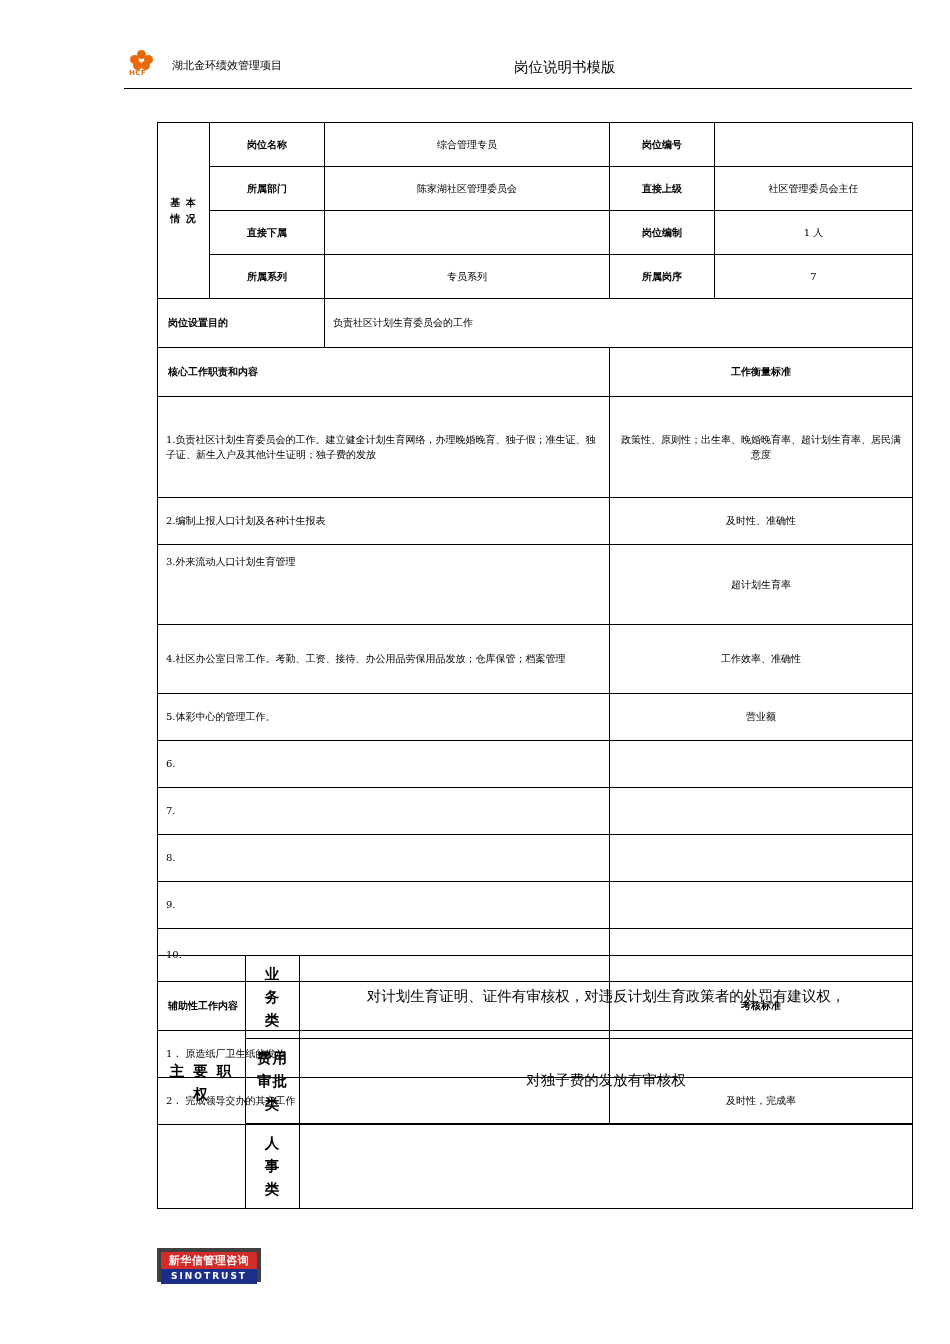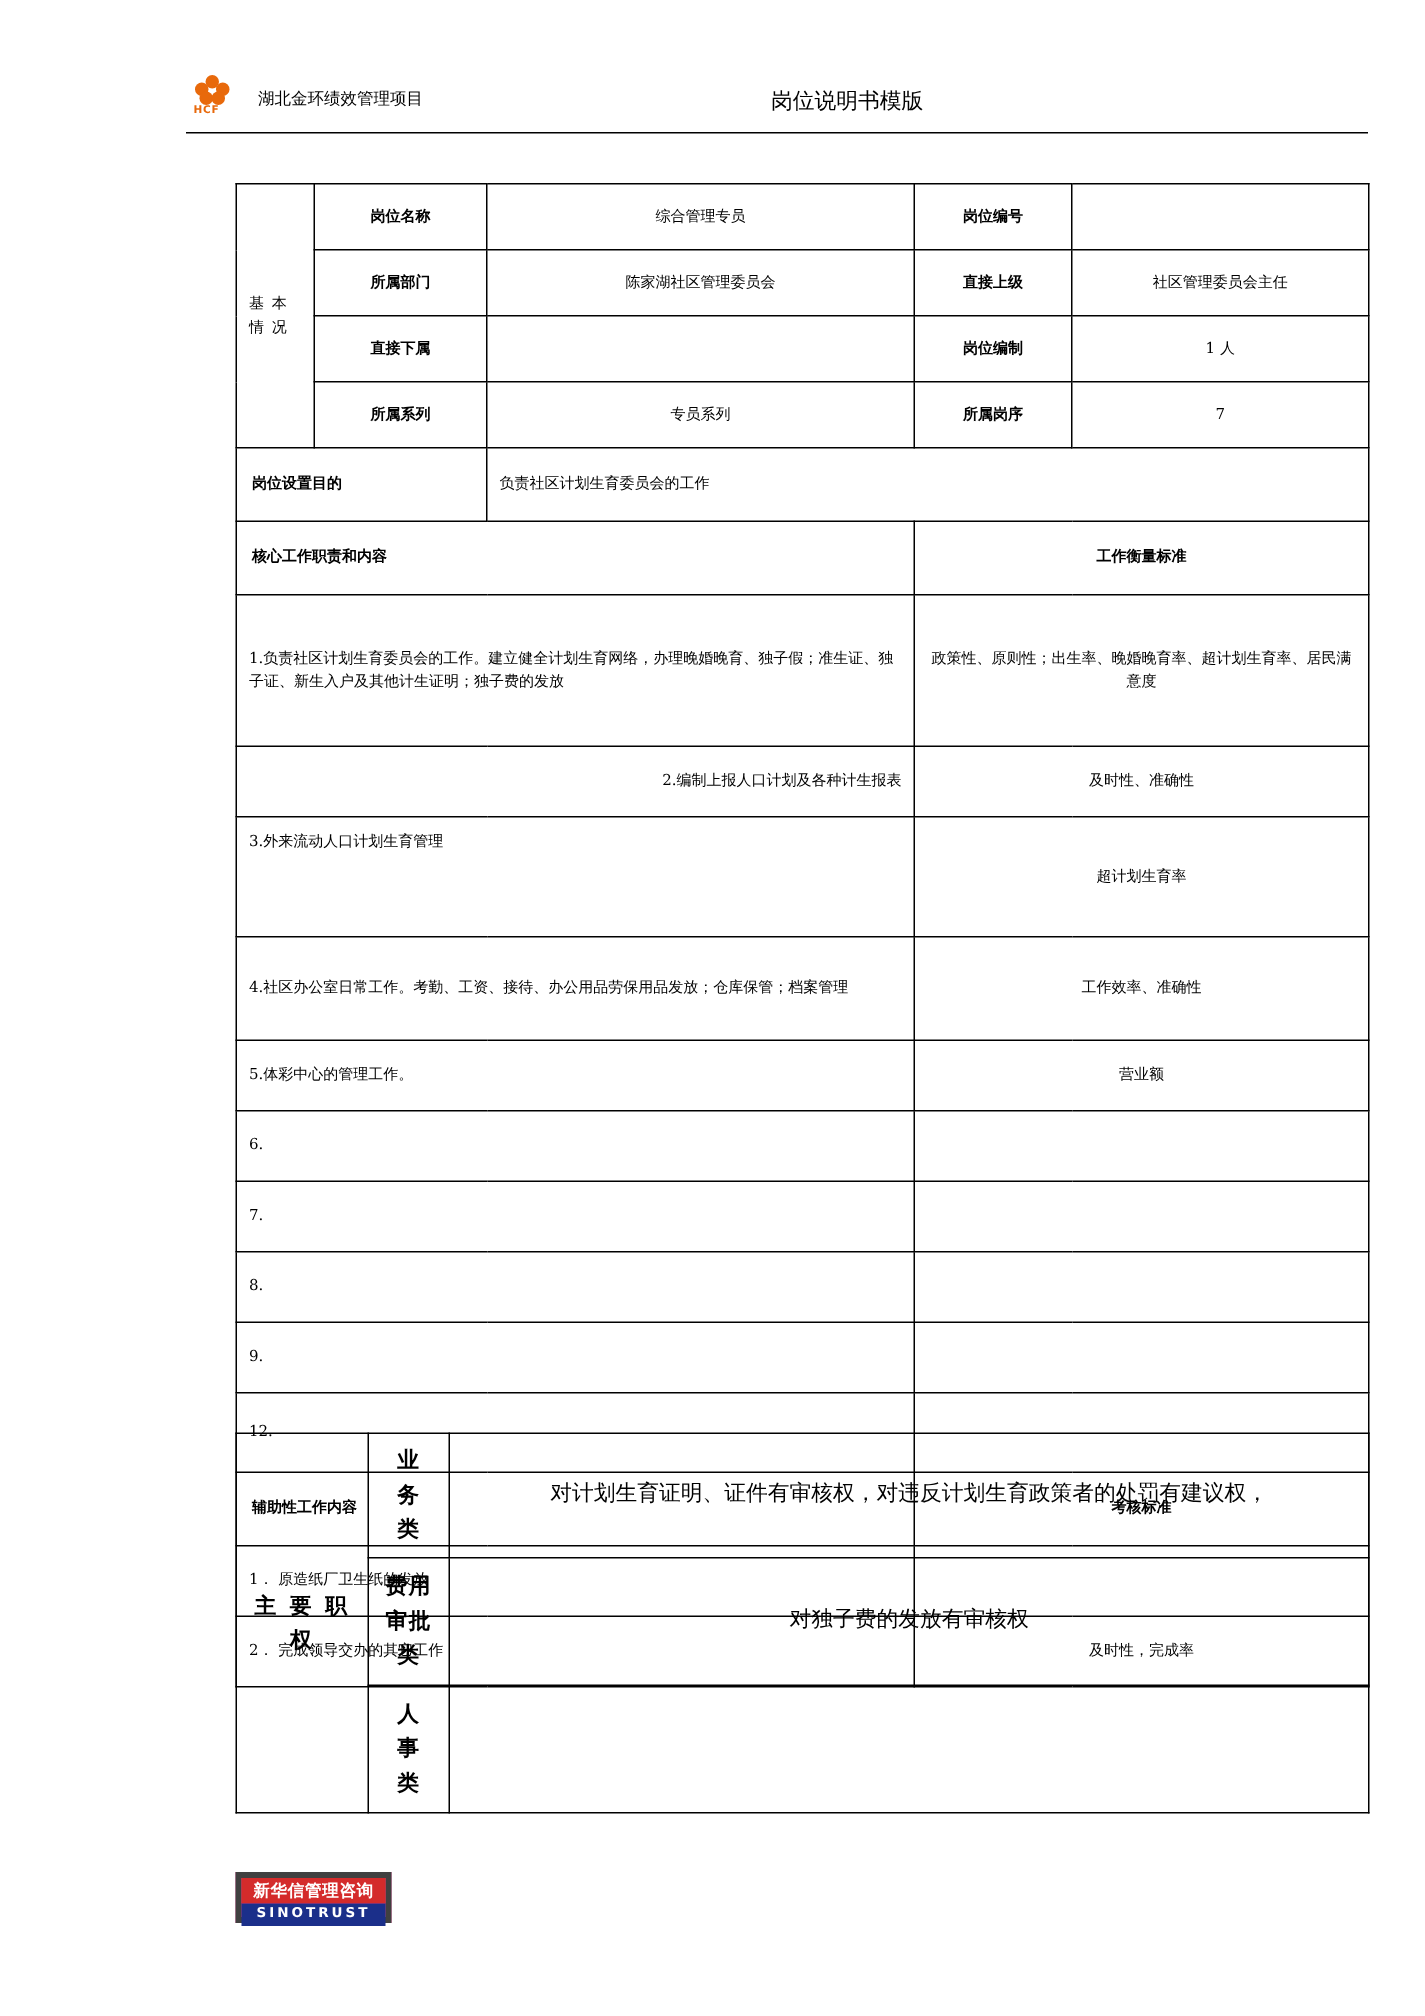--- a/index.html
+++ b/index.html
@@ -105,22 +105,22 @@
     font-size: 10px;
     font-family: "DejaVu Serif", "Liberation Serif", serif;
     padding: 6px 8px;
     vertical-align: middle;
     line-height: 1.55;
   }
   .c-center { text-align: center; }
   .c-left { text-align: left; }
   .b { font-weight: bold; }
   .vlabel {
-    text-align: left;
-    font-weight: normal;
+    text-align: center;
+    font-weight: bold;
     line-height: 1.45;
     font-size: 15px;
     letter-spacing: 1px;
   }
   .rowh { height: 44px; }
 
   .duty-cell {
     text-align: left;
     line-height: 1.75;
   }
@@ -271,21 +271,21 @@
         <td colspan="3" class="c-left b" style="padding-left:10px;height:36px;">核心工作职责和内容</td>
         <td colspan="2" class="c-center b">工作衡量标准</td>
       </tr>
 
       <tr>
         <td colspan="3" class="duty-cell" style="height:88px;">1.负责社区计划生育委员会的工作。建立健全计划生育网络，办理晚婚晚育、独子假；准生证、独子证、新生入户及其他计生证明；独子费的发放</td>
         <td colspan="2" class="std-cell">政策性、原则性；出生率、晚婚晚育率、超计划生育率、居民满意度</td>
       </tr>
 
       <tr>
-        <td colspan="3" class="duty-cell" style="height:34px;text-align:right;">2.编制上报人口计划及各种计生报表</td>
+        <td colspan="3" class="duty-cell" style="height:34px;">2.编制上报人口计划及各种计生报表</td>
         <td colspan="2" class="std-cell">及时性、准确性</td>
       </tr>
 
       <tr>
         <td colspan="3" class="duty-cell" style="height:64px; vertical-align:top; padding-top:9px;">3.外来流动人口计划生育管理</td>
         <td colspan="2" class="std-cell">超计划生育率</td>
       </tr>
 
       <tr>
         <td colspan="3" class="duty-cell" style="height:56px;">4.社区办公室日常工作。考勤、工资、接待、办公用品劳保用品发放；仓库保管；档案管理</td>
@@ -307,21 +307,21 @@
       </tr>
       <tr class="num-row">
         <td colspan="3" class="duty-cell">8.</td>
         <td colspan="2" class="std-cell"></td>
       </tr>
       <tr class="num-row">
         <td colspan="3" class="duty-cell">9.</td>
         <td colspan="2" class="std-cell"></td>
       </tr>
       <tr class="num-row">
-        <td colspan="3" class="duty-cell" style="height:40px;">12.</td>
+        <td colspan="3" class="duty-cell" style="height:40px;">10.</td>
         <td colspan="2" class="std-cell"></td>
       </tr>
 
       <tr>
         <td colspan="3" class="c-left b" style="padding-left:10px;height:36px;">辅助性工作内容</td>
         <td colspan="2" class="c-center b">考核标准</td>
       </tr>
       <tr>
         <td colspan="3" class="duty-cell" style="height:34px;">1． 原造纸厂卫生纸的发放</td>
         <td colspan="2" class="std-cell"></td>

